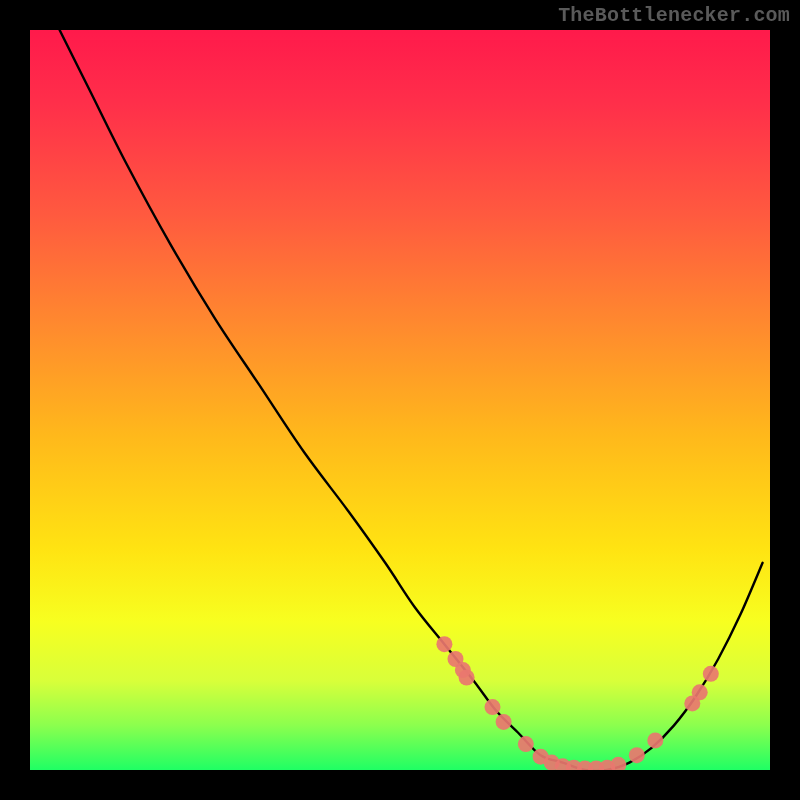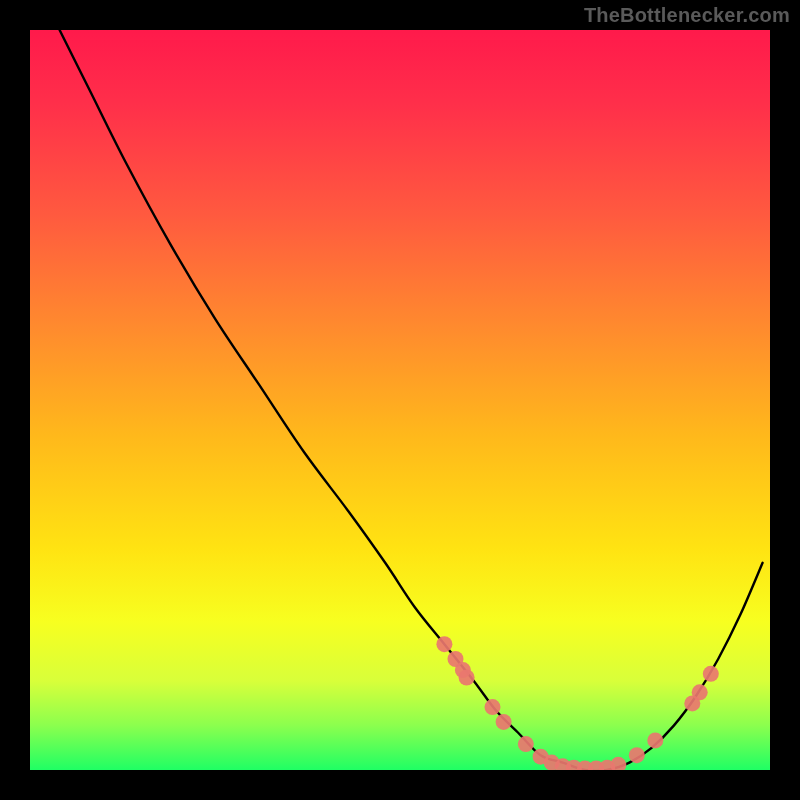--- a/index.html
+++ b/index.html
@@ -9,20 +9,21 @@
     height: 800px;
     background: #000;
     overflow: hidden;
     font-family: Arial, Helvetica, sans-serif;
   }
   .frame {
     position: relative;
     width: 800px;
     height: 800px;
     background: #000;
+    font-family: Liberation Mono, monospace;
   }
   .watermark {
     position: absolute;
     top: 4px;
     right: 10px;
     color: #5a5a5a;
     font-size: 20px;
     font-weight: 600;
     letter-spacing: 0.2px;
     user-select: none;

